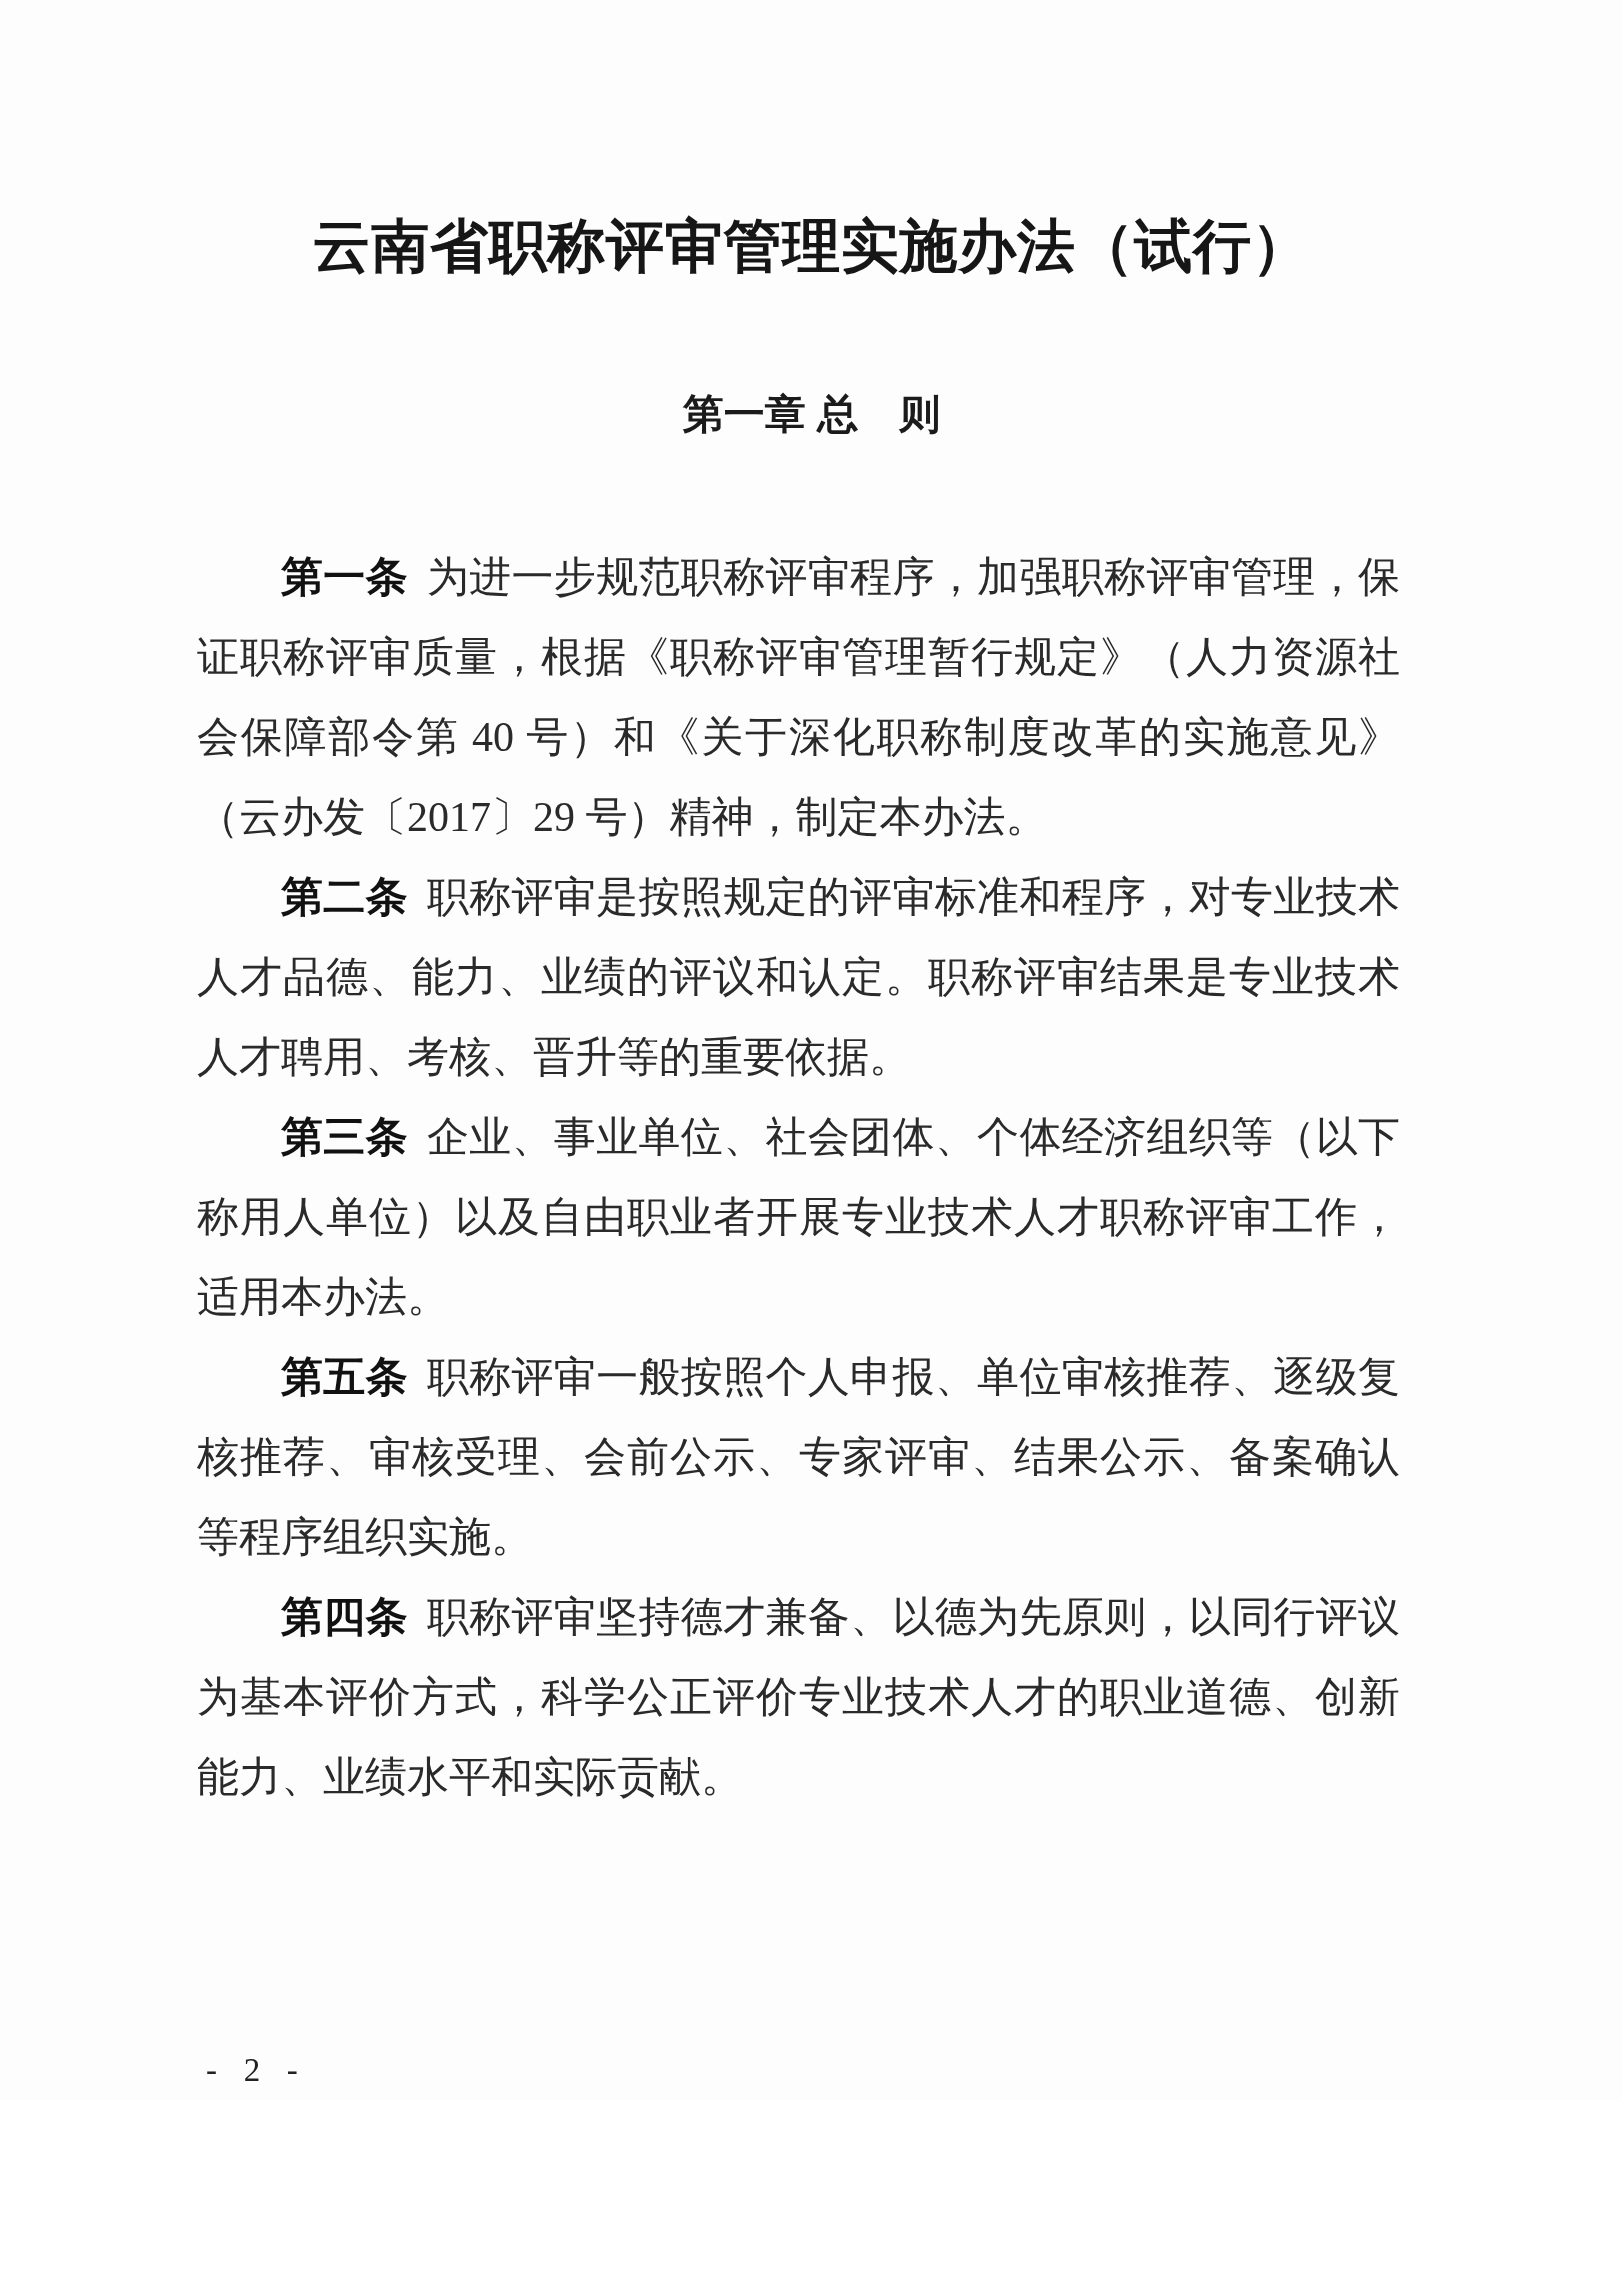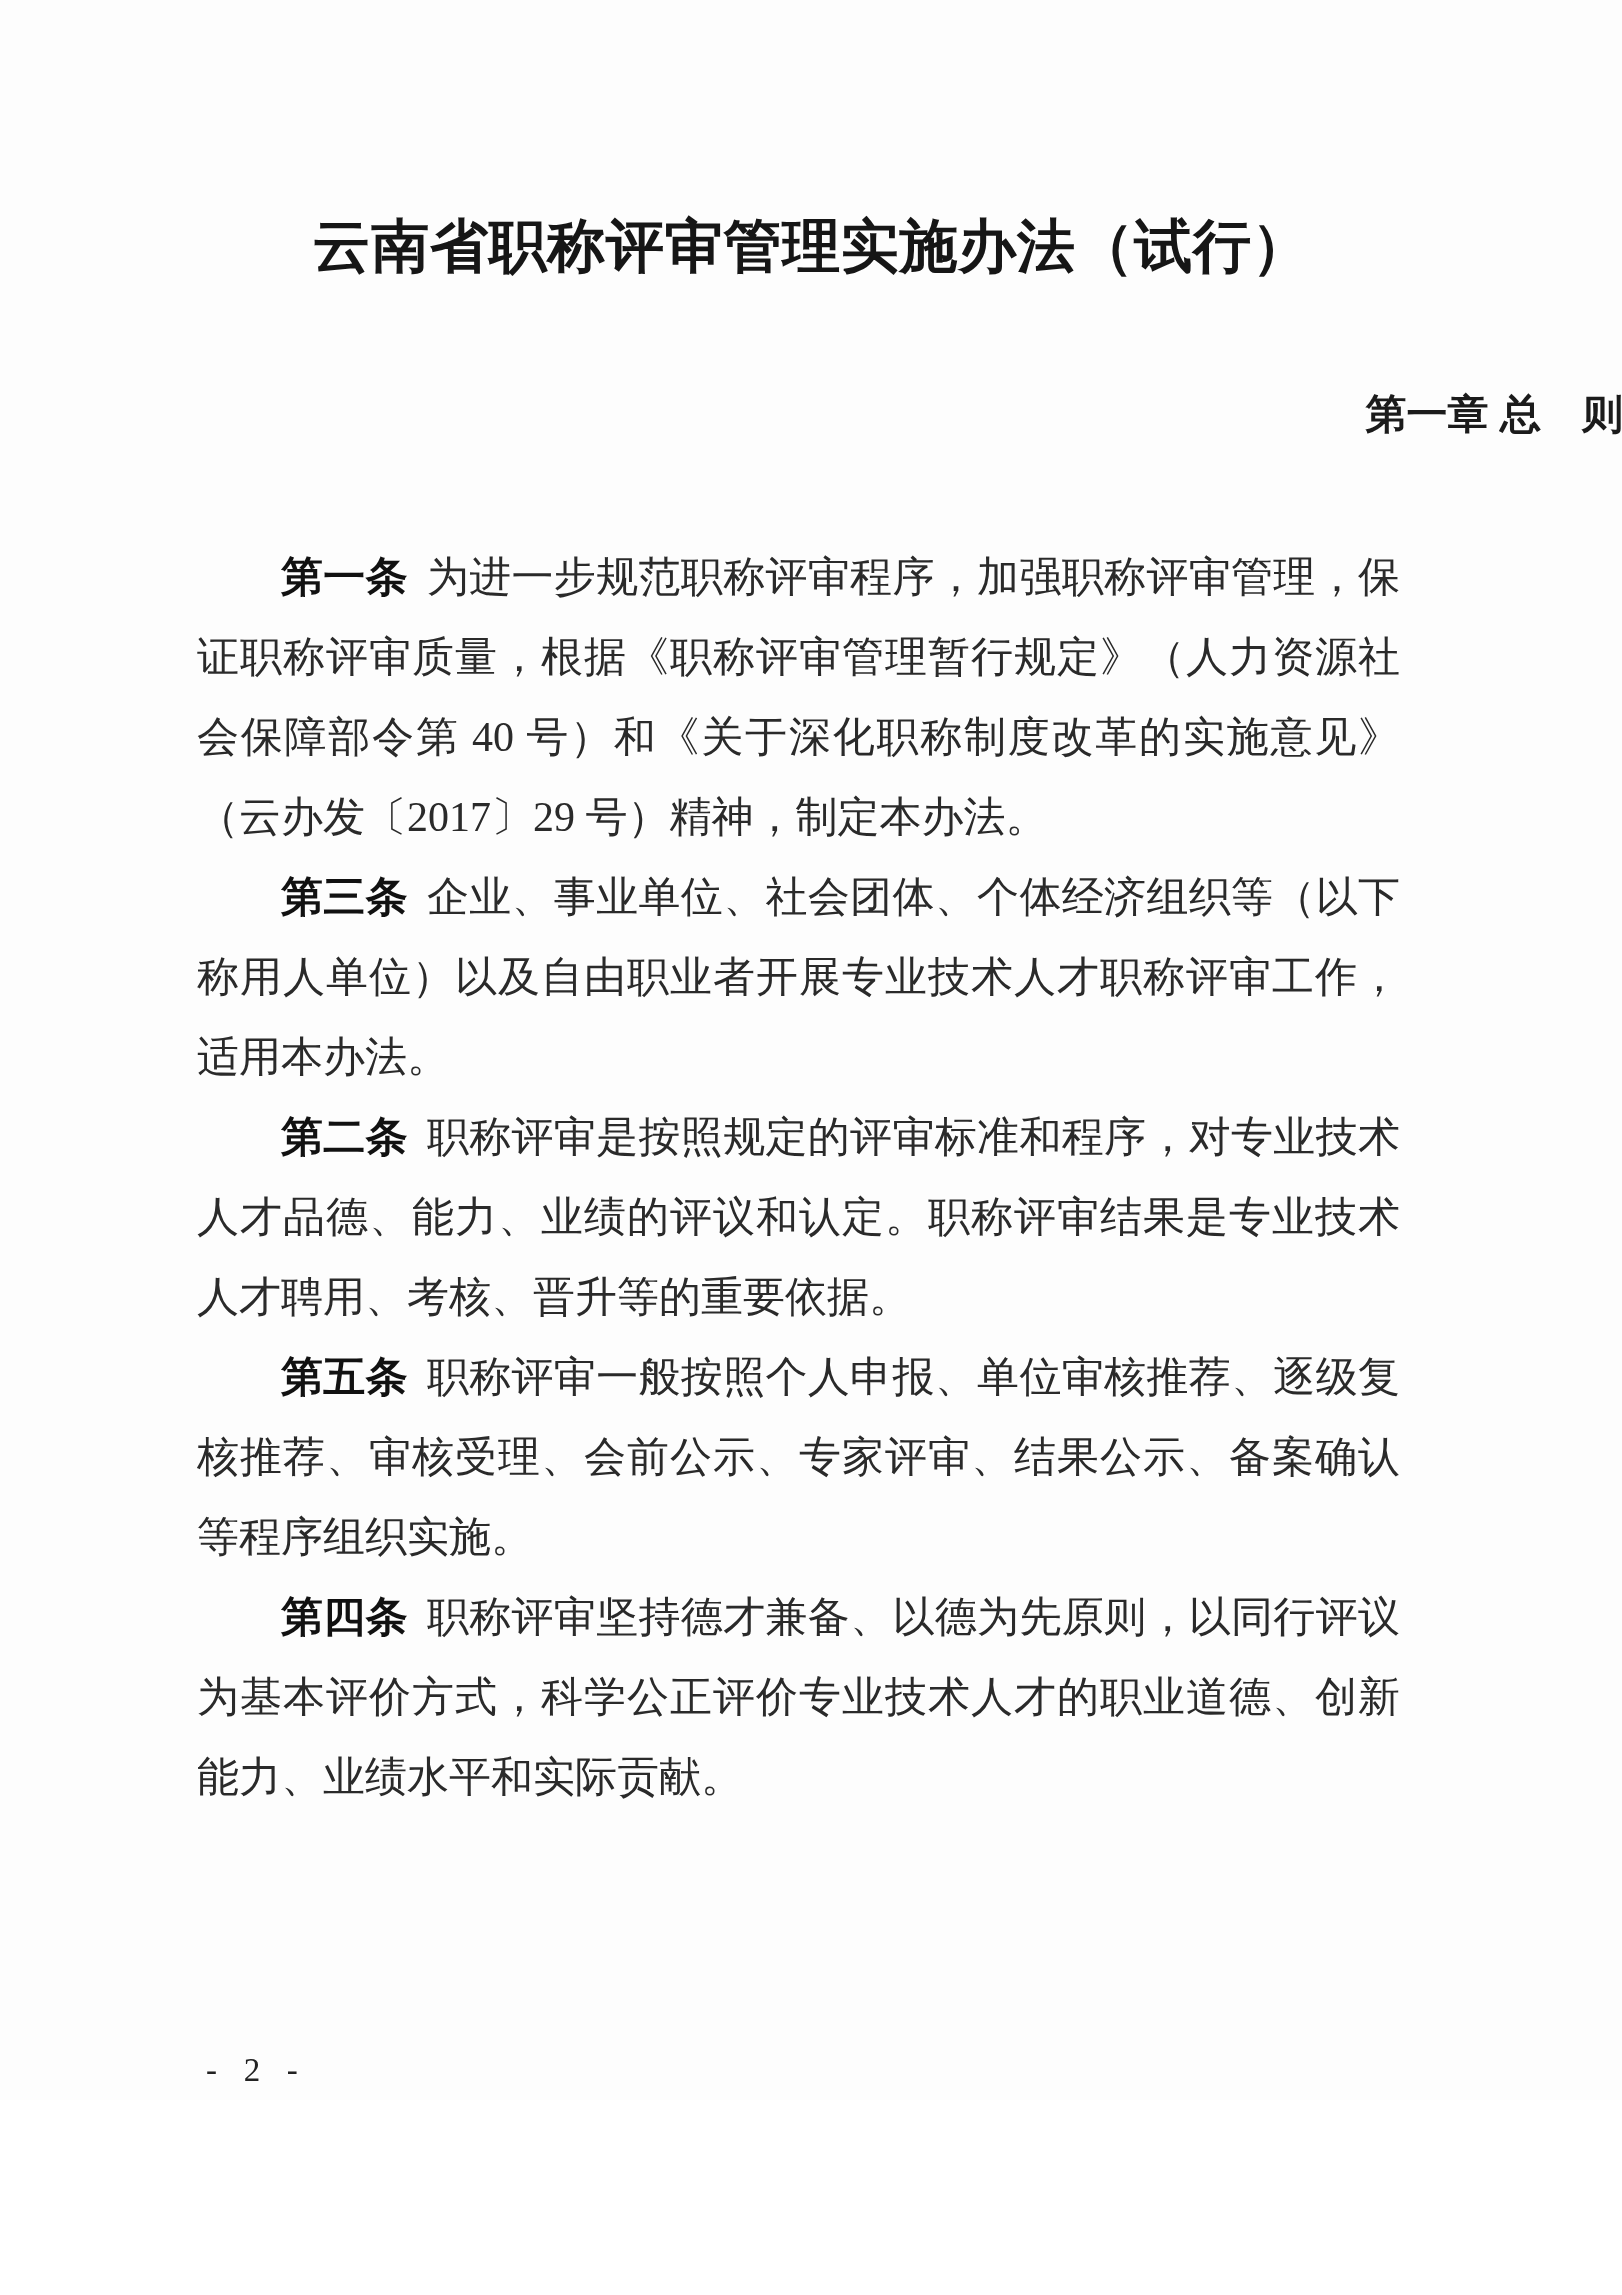--- a/index.html
+++ b/index.html
@@ -28,21 +28,21 @@
     line-height: 68px;
     letter-spacing: 0.7px;
     color: #161616;
   }
   .chapter-heading {
     position: absolute;
     top: 387px;
     left: 0;
     width: 100%;
     margin: 0;
-    text-align: right;
+    text-align: center;
     font-family: "Liberation Sans", sans-serif;
     font-weight: 700;
     font-size: 41px;
     line-height: 55px;
     color: #1b1b1b;
   }
   .doc-body {
     position: absolute;
     left: 197px;
     top: 537px;
@@ -89,24 +89,24 @@
 
   <h1 class="doc-title">云南省职称评审管理实施办法（试行）</h1>
 
   <h2 class="chapter-heading">第一章 总　则</h2>
 
   <div class="doc-body">
     <p>
       <span class="article-label">第一条</span><span>为进一步规范职称评审程序，加强职称评审管理，保证职称评审质量，根据《职称评审管理暂行规定》（人力资源社会保障部令第 40 号）和《关于深化职称制度改革的实施意见》（云办发〔2017〕29 号）精神，制定本办法。</span>
     </p>
     <p>
-      <span class="article-label">第三条</span><span>企业、事业单位、社会团体、个体经济组织等（以下称用人单位）以及自由职业者开展专业技术人才职称评审工作，适用本办法。</span>
+      <span class="article-label">第二条</span><span>职称评审是按照规定的评审标准和程序，对专业技术人才品德、能力、业绩的评议和认定。职称评审结果是专业技术人才聘用、考核、晋升等的重要依据。</span>
     </p>
     <p>
-      <span class="article-label">第二条</span><span>职称评审是按照规定的评审标准和程序，对专业技术人才品德、能力、业绩的评议和认定。职称评审结果是专业技术人才聘用、考核、晋升等的重要依据。</span>
+      <span class="article-label">第三条</span><span>企业、事业单位、社会团体、个体经济组织等（以下称用人单位）以及自由职业者开展专业技术人才职称评审工作，适用本办法。</span>
     </p>
     <p>
       <span class="article-label">第五条</span><span>职称评审一般按照个人申报、单位审核推荐、逐级复核推荐、审核受理、会前公示、专家评审、结果公示、备案确认等程序组织实施。</span>
     </p>
     <p>
       <span class="article-label">第四条</span><span>职称评审坚持德才兼备、以德为先原则，以同行评议为基本评价方式，科学公正评价专业技术人才的职业道德、创新能力、业绩水平和实际贡献。</span>
     </p>
   </div>
 
   <div class="page-number">- 2 -</div>

